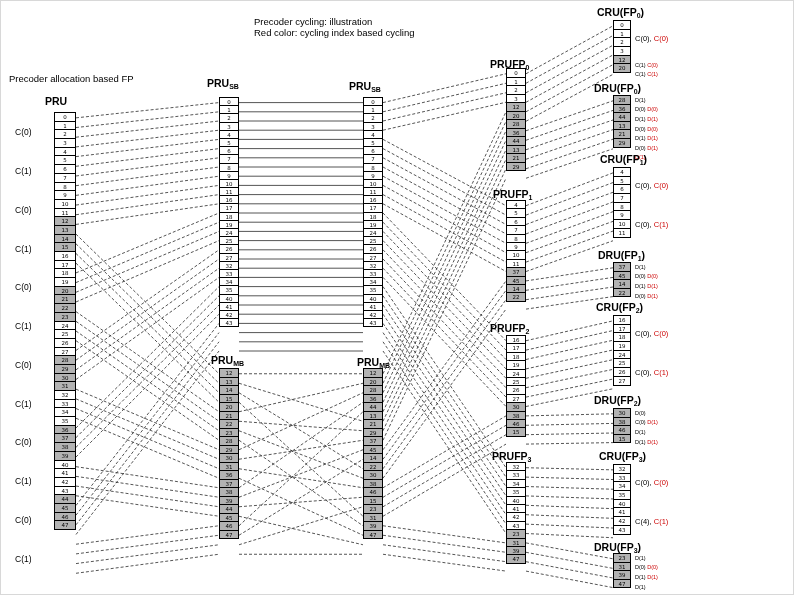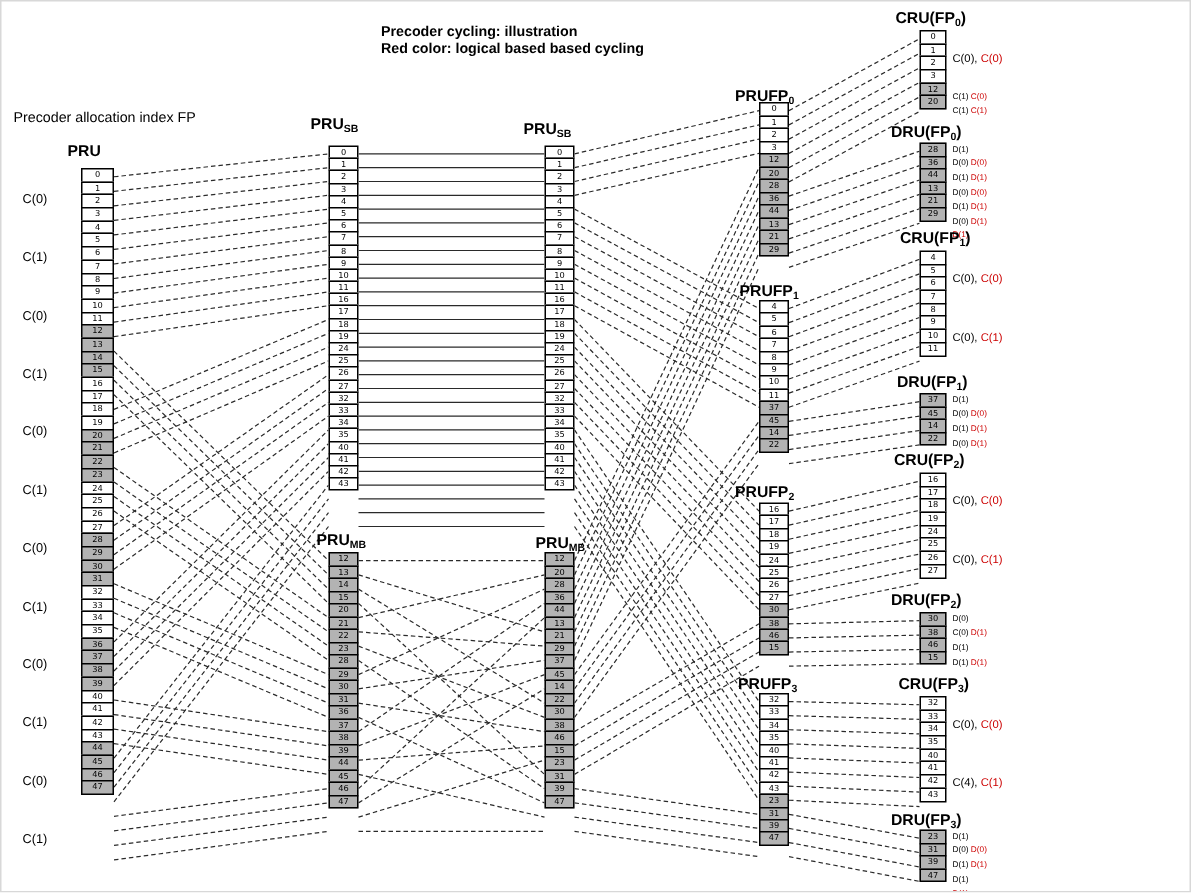--- a/index.html
+++ b/index.html
@@ -11,21 +11,21 @@
   .cell{box-sizing:border-box;border:1px solid #000;margin-top:-1px;
         font-size:5.5px;text-align:center;background:#fff;overflow:hidden;
         font-family:"DejaVu Sans",sans-serif;}
   .cell.gray{background:#b3b3b3;}
   .colhead{position:absolute;z-index:3;font-weight:bold;font-size:10.5px;white-space:nowrap;}
   .colhead .sub{font-size:7px;vertical-align:-2px;font-weight:bold;}
   .sidelabel{position:absolute;z-index:3;font-size:5.5px;white-space:nowrap;line-height:7px;}
   .sidelabel.big{font-size:7.5px;}
   .red{color:#cc0000;}
   .leftlabel{position:absolute;z-index:3;font-size:8.5px;}
-  .title{position:absolute;z-index:3;font-weight:bold;font-size:9.5px;line-height:11px;white-space:nowrap;}
+  .title{position:absolute;z-index:3;font-weight:normal;font-size:9.5px;line-height:11px;white-space:nowrap;}
   .caption{position:absolute;z-index:3;font-size:9.5px;white-space:nowrap;}
 </style>
 </head>
 <body>
 
 <div id="stage">
   <svg id="wires" width="794" height="595">
       <line x1="75" y1="116.845" x2="218" y2="101.6" stroke="#2a2a2a" stroke-width="0.8" stroke-dasharray="3 2"></line>
       <line x1="75" y1="126.535" x2="218" y2="110.8" stroke="#2a2a2a" stroke-width="0.8" stroke-dasharray="3 2"></line>
       <line x1="75" y1="136.225" x2="218" y2="120" stroke="#2a2a2a" stroke-width="0.8" stroke-dasharray="3 2"></line>
@@ -214,23 +214,23 @@
       <line x1="525" y1="513.7" x2="612" y2="517.35" stroke="#2a2a2a" stroke-width="0.8" stroke-dasharray="3 2"></line>
       <line x1="525" y1="523.1" x2="612" y2="527.05" stroke="#2a2a2a" stroke-width="0.8" stroke-dasharray="3 2"></line>
       <line x1="525" y1="532.5" x2="612" y2="536.75" stroke="#2a2a2a" stroke-width="0.8" stroke-dasharray="3 2"></line>
       <line x1="525" y1="541.9" x2="612" y2="557.8" stroke="#2a2a2a" stroke-width="0.8" stroke-dasharray="3 2"></line>
       <line x1="525" y1="551.3" x2="612" y2="567.4" stroke="#2a2a2a" stroke-width="0.8" stroke-dasharray="3 2"></line>
       <line x1="525" y1="560.7" x2="612" y2="577" stroke="#2a2a2a" stroke-width="0.8" stroke-dasharray="3 2"></line>
       <line x1="525" y1="570.1" x2="612" y2="586.6" stroke="#2a2a2a" stroke-width="0.8" stroke-dasharray="3 2"></line>
     </svg>
   <div class="title" style="left:253px;top:15px;">
     <div>Precoder cycling: illustration</div>
-    <div>Red color: logical based based cycling</div>
+    <div>Red color: cycling index based cycling</div>
   </div>
-  <div class="caption" style="left:8px;top:72px;">Precoder allocation index FP</div>
+  <div class="caption" style="left:8px;top:72px;">Precoder allocation based FP</div>
 <div class="col" style="left: 53px; top: 112px; width: 22px;">
       <div class="cell" style="height: 9.69px; line-height: 9.69px;">0</div>
       <div class="cell" style="height: 9.69px; line-height: 9.69px;">1</div>
       <div class="cell" style="height: 9.69px; line-height: 9.69px;">2</div>
       <div class="cell" style="height: 9.69px; line-height: 9.69px;">3</div>
       <div class="cell" style="height: 9.69px; line-height: 9.69px;">4</div>
       <div class="cell" style="height: 9.69px; line-height: 9.69px;">5</div>
       <div class="cell" style="height: 9.69px; line-height: 9.69px;">6</div>
       <div class="cell" style="height: 9.69px; line-height: 9.69px;">7</div>
       <div class="cell" style="height: 9.69px; line-height: 9.69px;">8</div>

